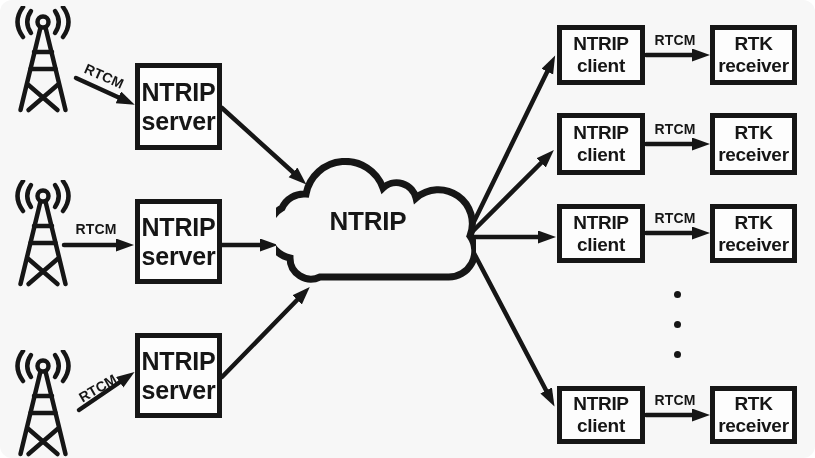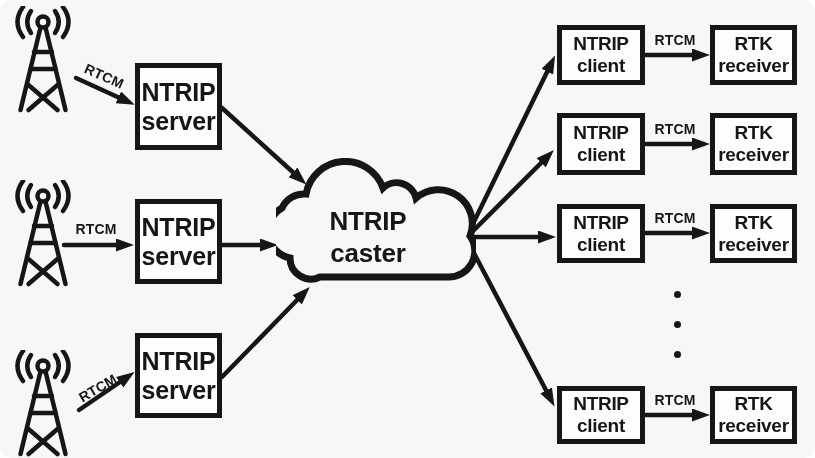--- a/index.html
+++ b/index.html
@@ -134,21 +134,20 @@
                A 40 40 0 0 1 107 30
                A 20 20 0 0 1 140 40
                A 34 34 0 0 1 194 78
                A 26 26 0 0 1 172 119
                L 44 119
                A 21 21 0 0 1 14 100 Z" fill="#f7f7f7" stroke="#161616" stroke-width="7"></path>
     </svg>
   </div>
   <div id="cloud-label">
     <div>NTRIP</div>
-    <div>caster</div>
   </div>
 
   <div class="box client" style="left:557px;top:25px;width:88px;height:60px">
     <div>NTRIP</div>
     <div>client</div>
   </div>
   <div class="box client" style="left:557px;top:113px;width:88px;height:62px">
     <div>NTRIP</div>
     <div>client</div>
   </div>

